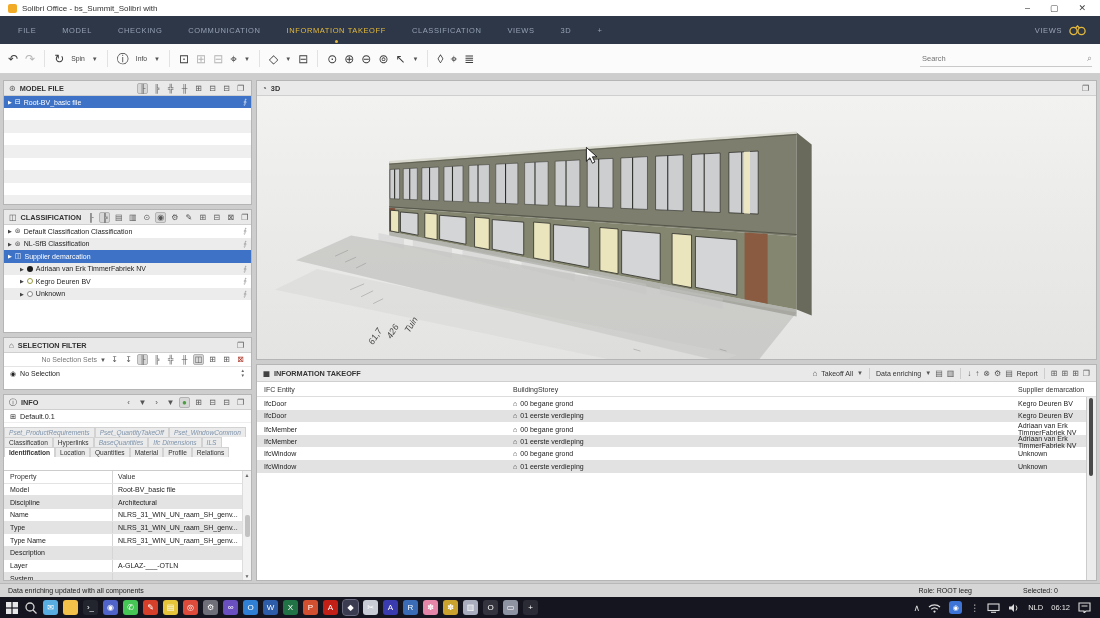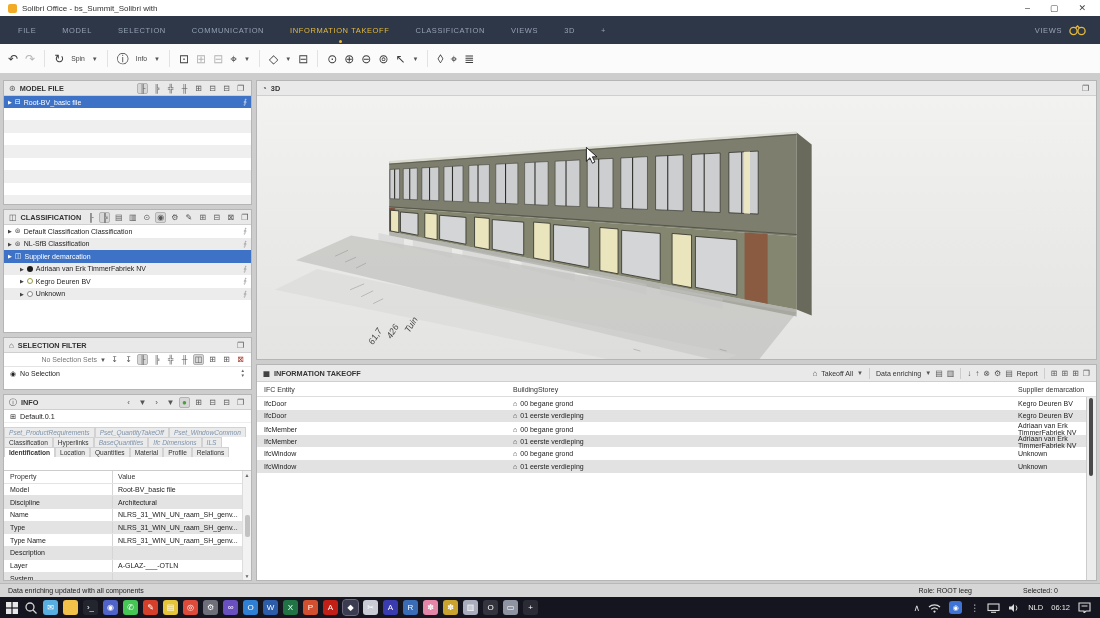--- a/index.html
+++ b/index.html
@@ -126,21 +126,21 @@
     <div class="win-controls">
       <span>–</span>
       <span>▢</span>
       <span>✕</span>
     </div>
   </div>
 
   <div class="menubar">
     <span class="menu-item">FILE</span>
     <span class="menu-item">MODEL</span>
-    <span class="menu-item">SELECTION</span>
+    <span class="menu-item">CHECKING</span>
     <span class="menu-item">COMMUNICATION</span>
     <span class="menu-item active">INFORMATION TAKEOFF</span>
     <span class="menu-item">CLASSIFICATION</span>
     <span class="menu-item">VIEWS</span>
     <span class="menu-item">3D</span>
     <span class="menu-item">+</span>
     <div class="views-box">
       <span>VIEWS</span>
       <svg width="17" height="12" viewBox="0 0 17 12">
         <circle cx="4.5" cy="7" r="3.6" fill="none" stroke="#e5b93c" stroke-width="1.3"></circle>
@@ -175,20 +175,24 @@
     <span class="tbtn">⊙</span>
     <span class="tbtn">⊕</span>
     <span class="tbtn">⊖</span>
     <span class="tbtn">⊚</span>
     <span class="tbtn">↖</span>
     <span class="caret">▼</span>
     <span class="tsep"></span>
     <span class="tbtn">◊</span>
     <span class="tbtn">⌖</span>
     <span class="tbtn">≣</span>
+    <div class="searchbox">
+      <input placeholder="Search" style="">
+      <span class="mag">⌕</span>
+    </div>
   </div>
 
   <div class="workspace">
 
     <div class="left-col">
 
       <div class="panel" style="height:125px;">
         <div class="phead">
           <span class="hico">⊛</span>
           <span>MODEL FILE</span>

